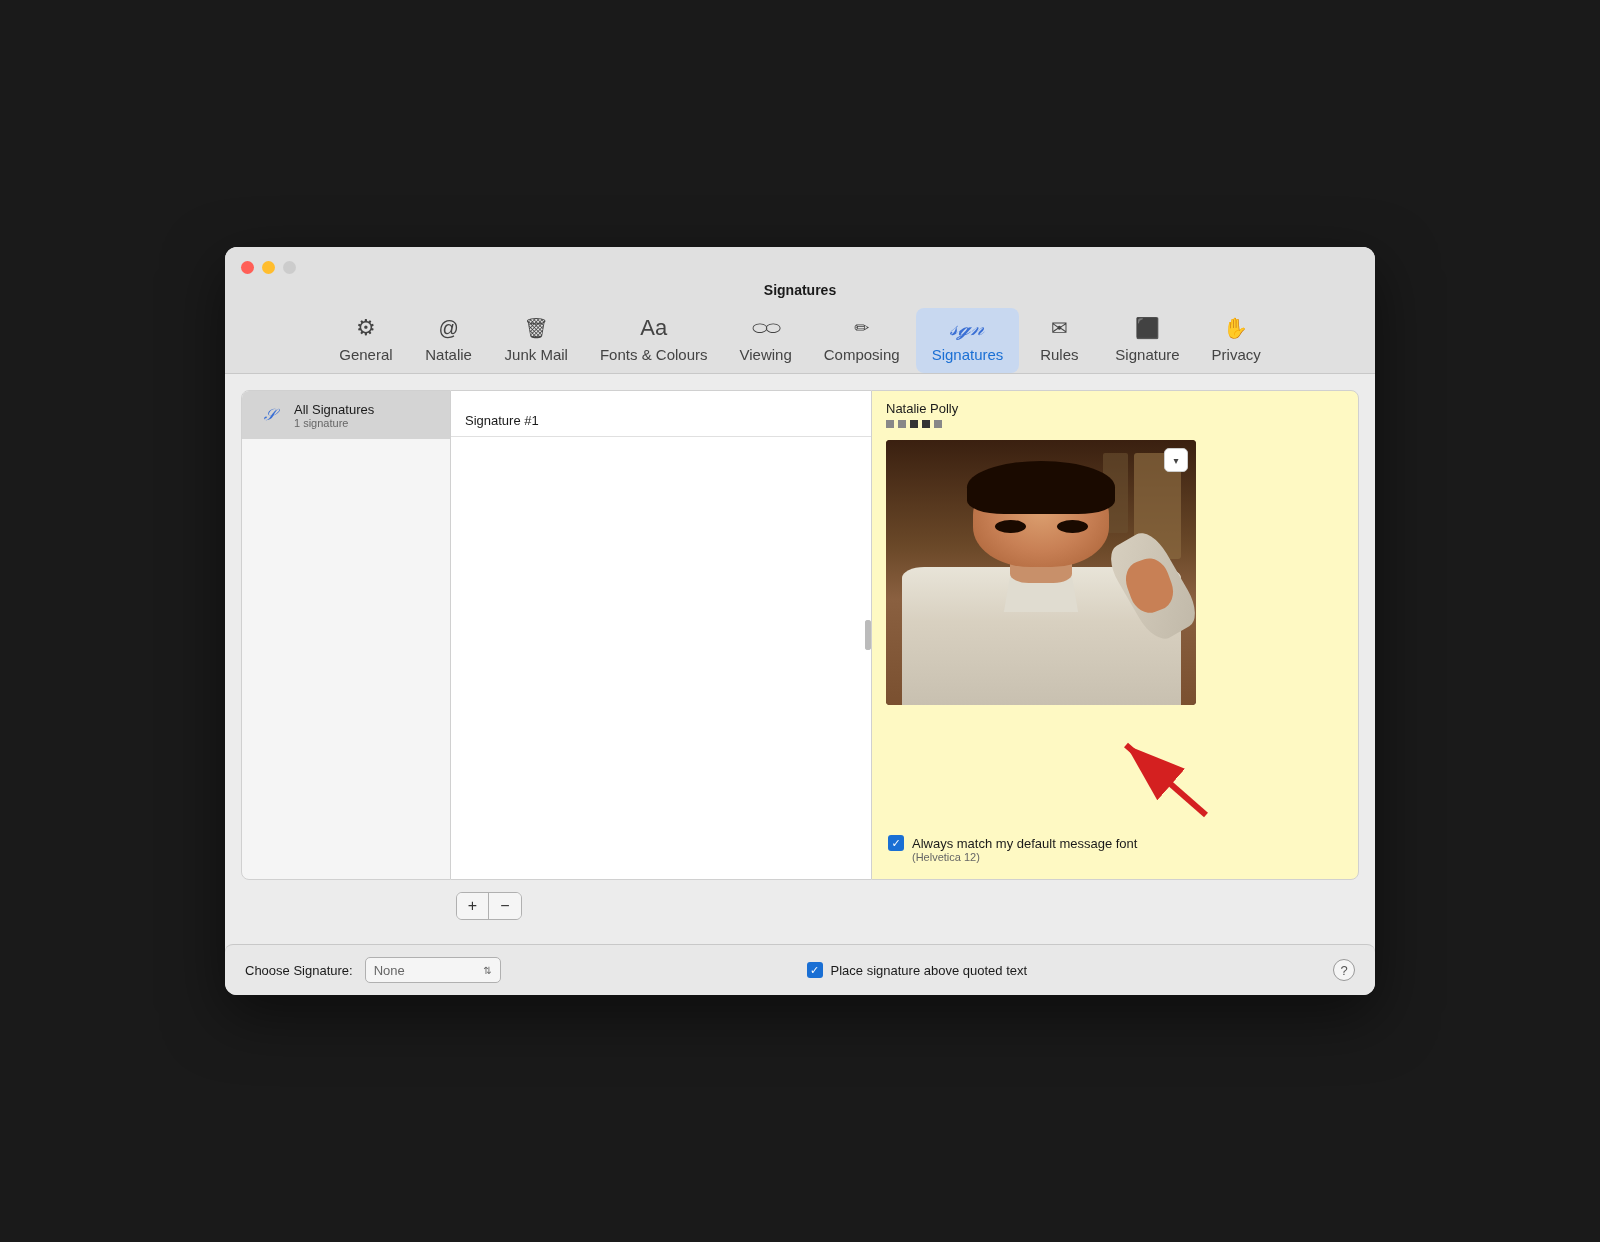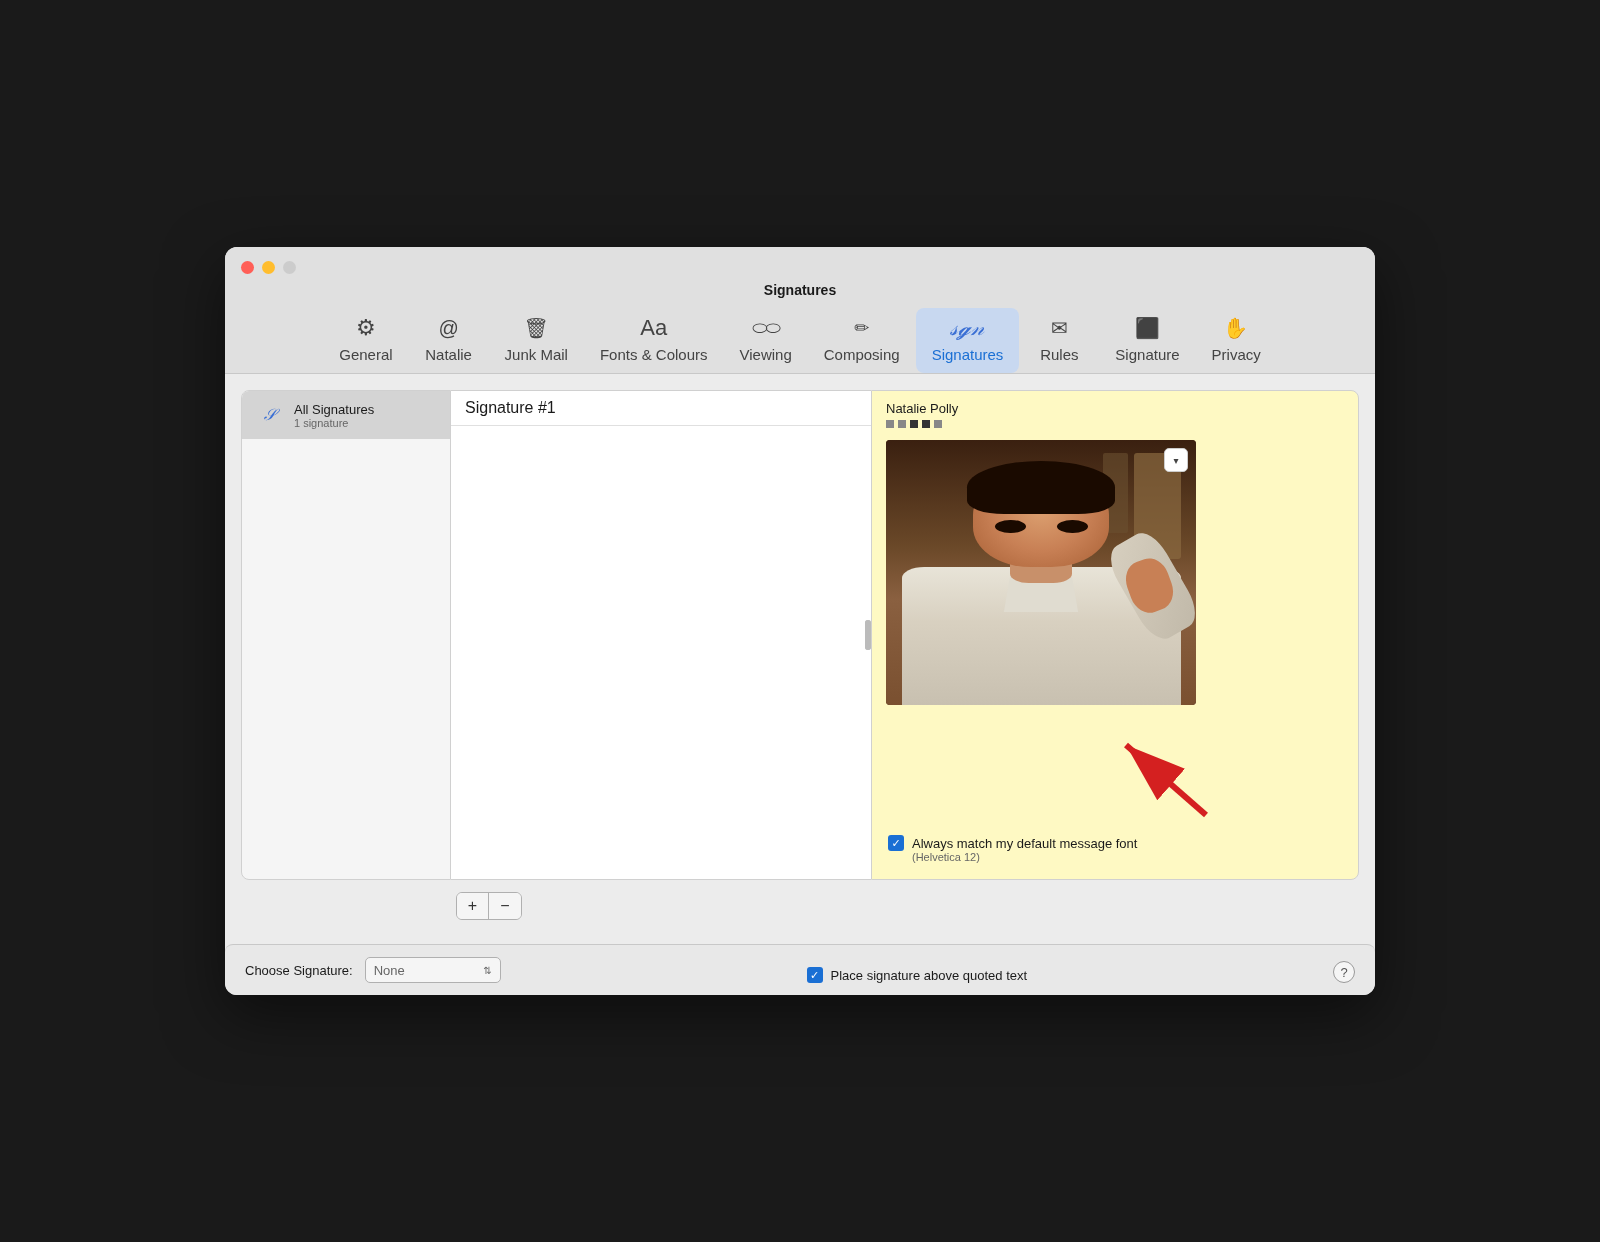--- a/index.html
+++ b/index.html
@@ -142,23 +142,24 @@
     .middle-panel {
       width: 420px;
       background: white;
       border-top: 1px solid #d0d0d0;
       border-bottom: 1px solid #d0d0d0;
       position: relative;
       flex-shrink: 0;
     }
     .sig-name-bar {
       padding: 8px 14px;
-      font-size: 16px;
+      font-size: 13px;
       color: #1a1a1a;
       border-bottom: 1px solid #e0e0e0;
+      margin-top: 14px;
     }
     .resize-handle-left {
       position: absolute;
       right: 0;
       top: 50%;
       transform: translateY(-50%);
       width: 6px;
       height: 30px;
       background: #bbb;
       border-radius: 3px;
@@ -279,21 +280,21 @@
     .font-hint {
       font-size: 11px;
       color: #666;
       margin-left: 24px;
     }
     .bottom-bar {
       background: #e8e8e8;
       border-top: 1px solid #c8c8c8;
       padding: 12px 20px;
       display: flex;
-      align-items: flex-end;
+      align-items: center;
       justify-content: space-between;
       border-radius: 8px;
     }
     .choose-sig-row {
       display: flex;
       align-items: center;
       gap: 12px;
     }
     .choose-sig-label {
       font-size: 13px;

